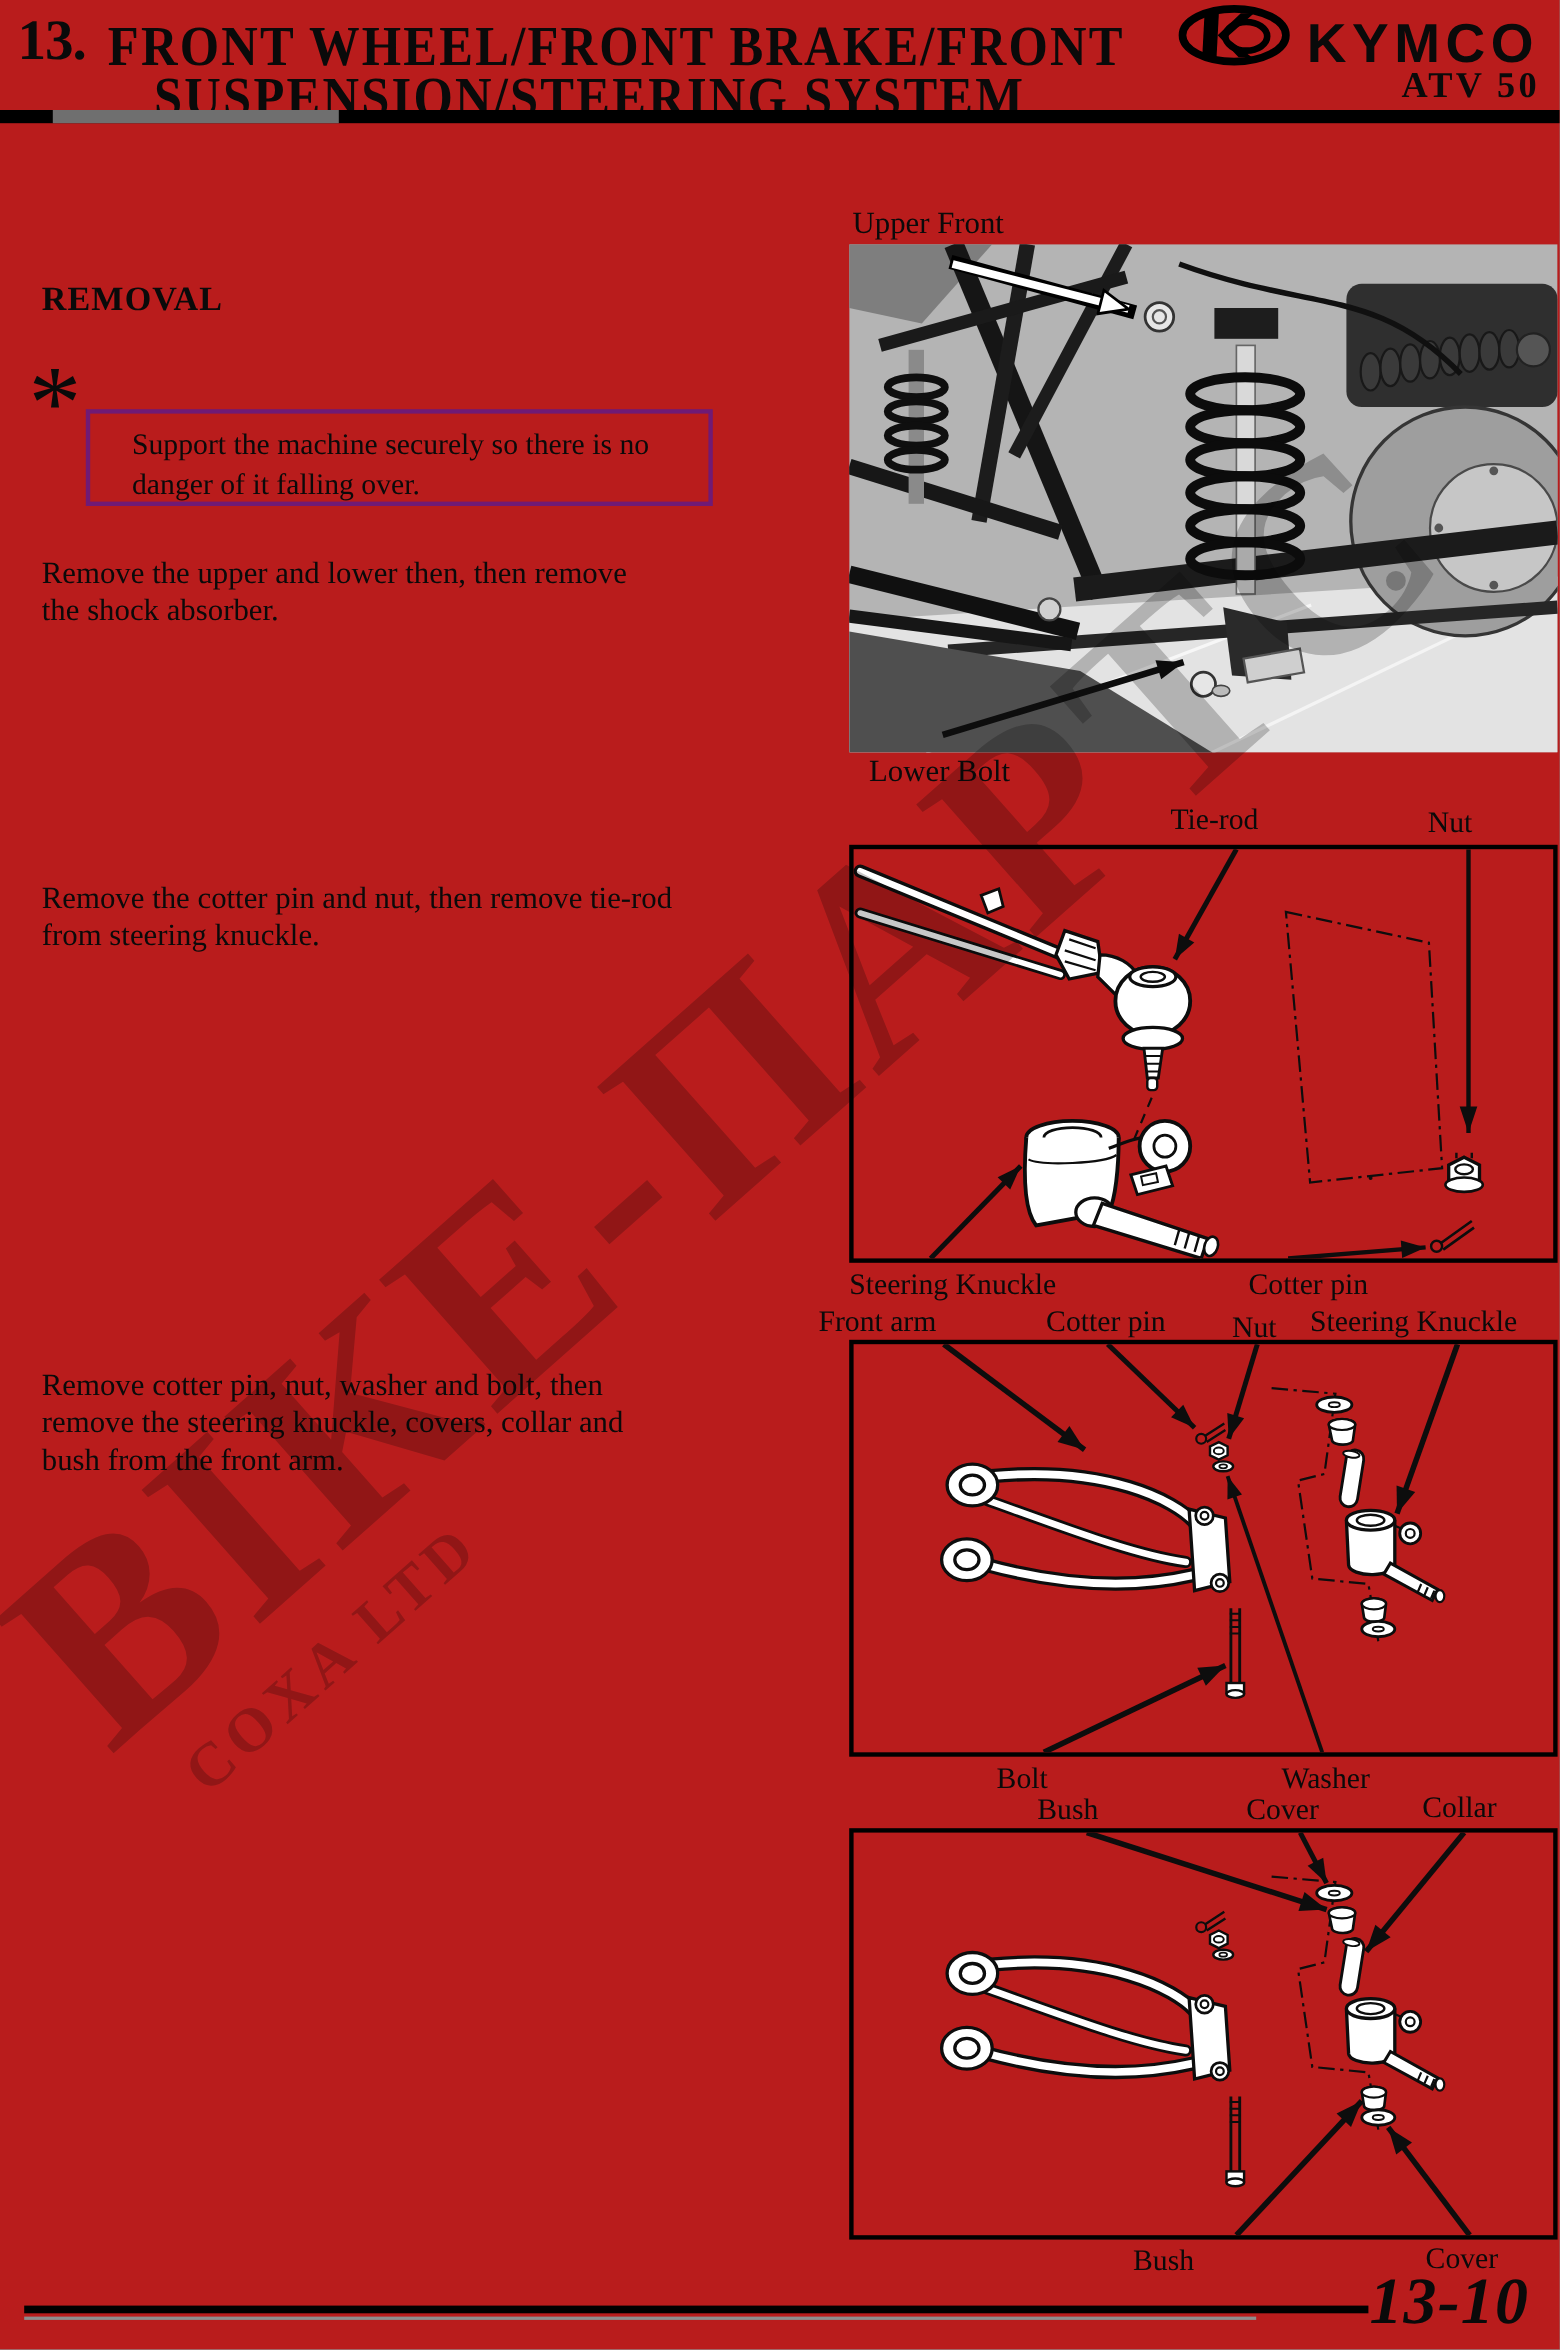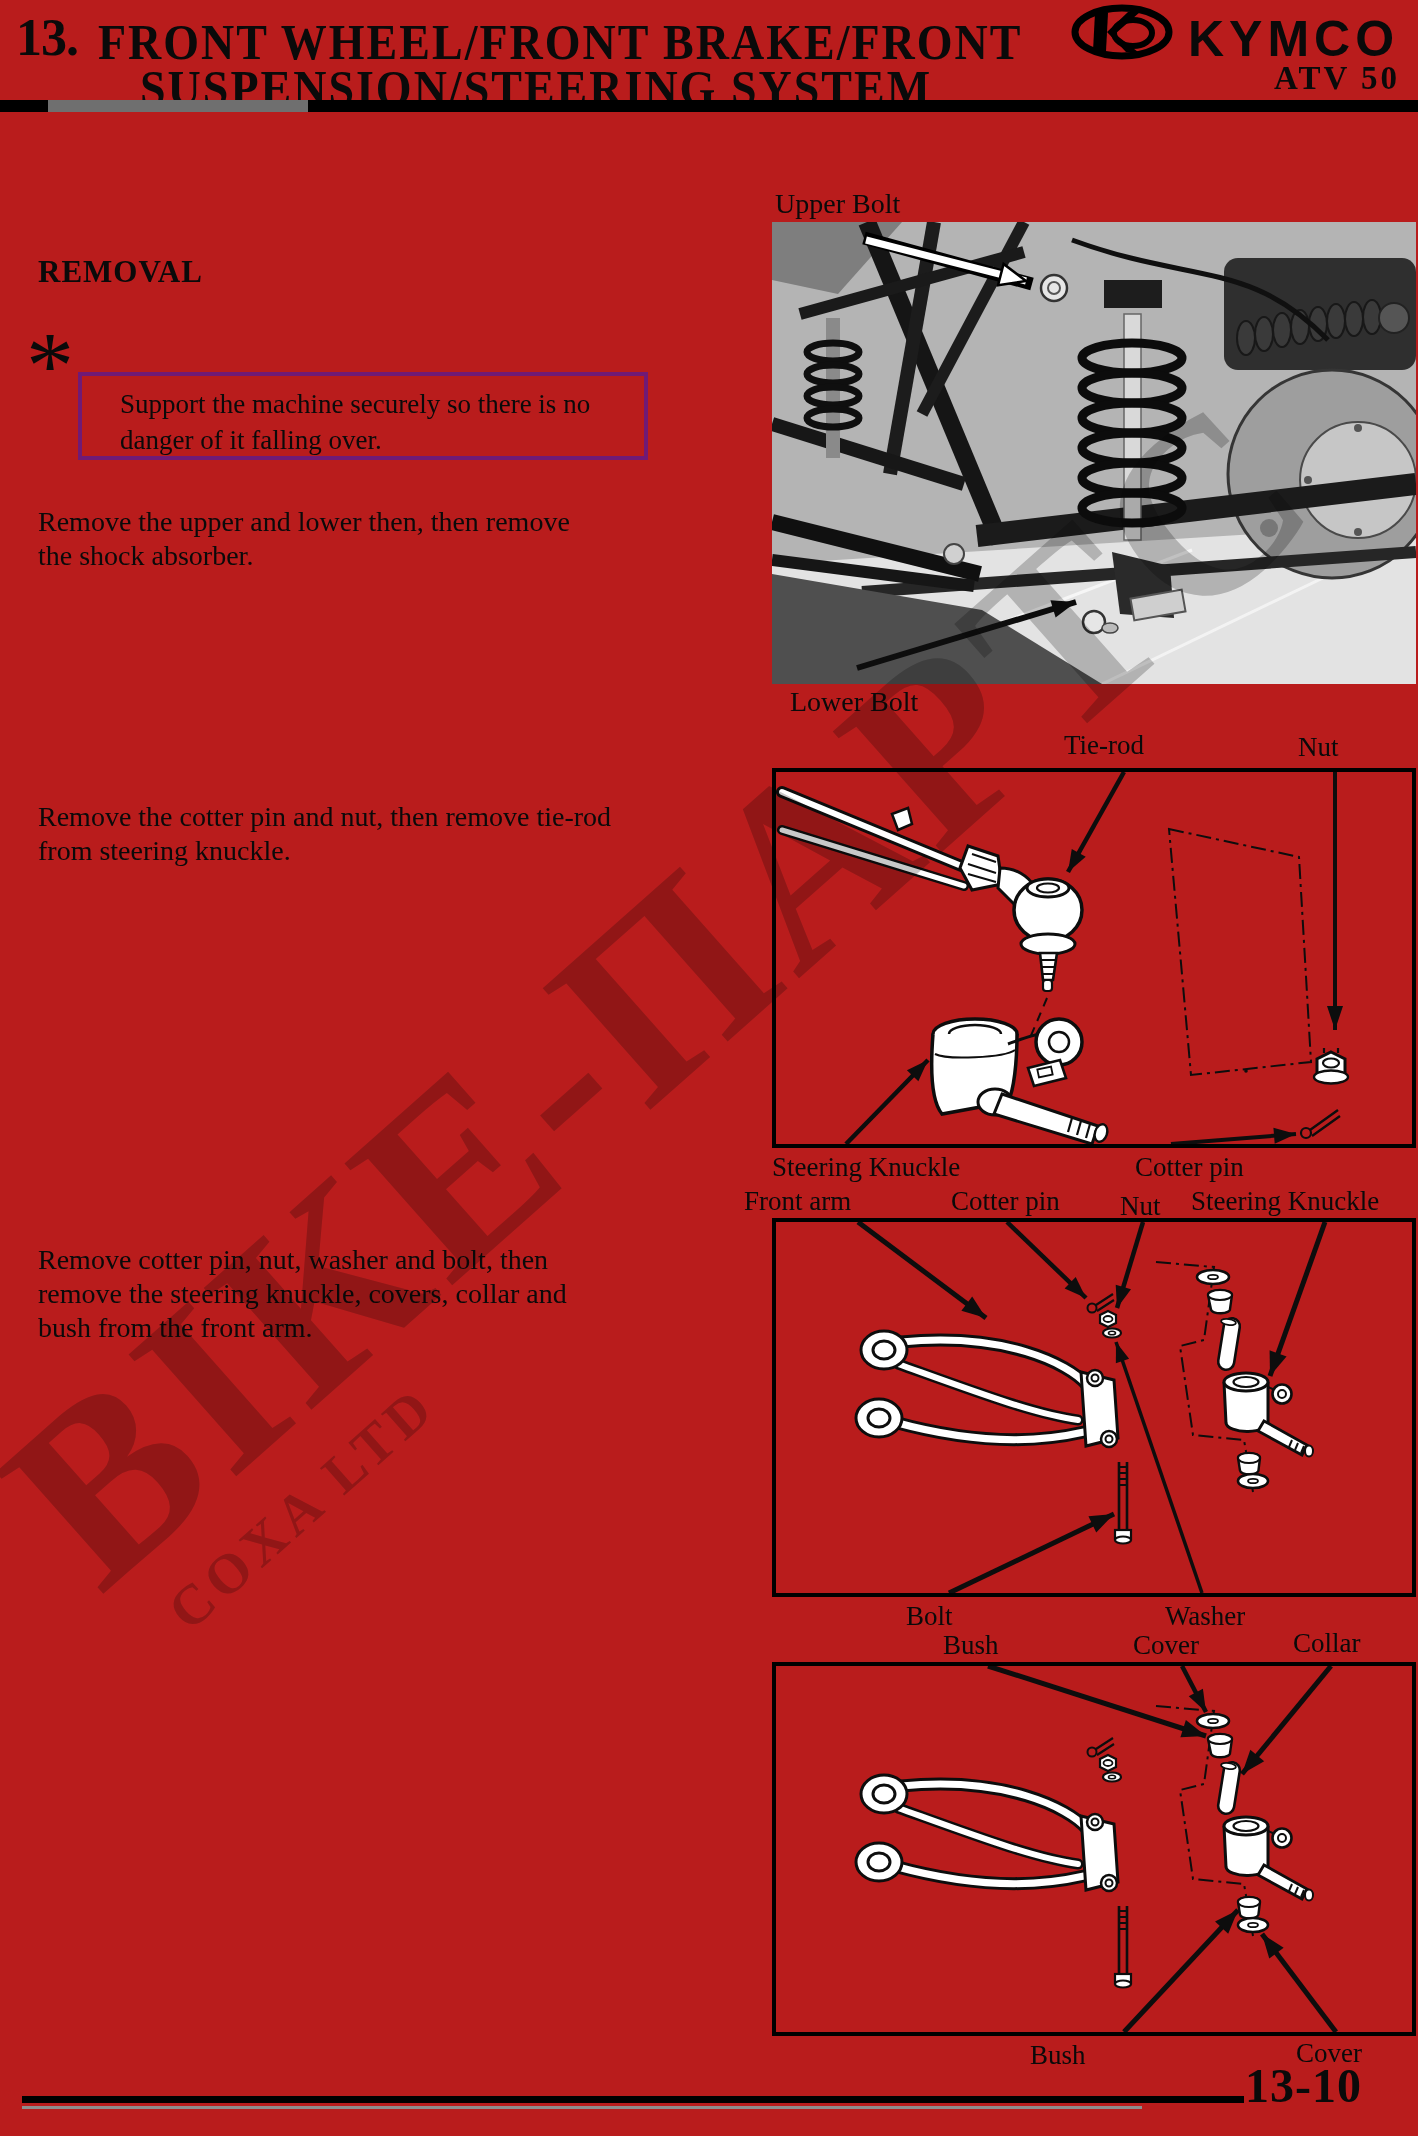--- a/index.html
+++ b/index.html
@@ -15,21 +15,21 @@
   .model{font-size:33px;font-weight:bold;letter-spacing:3px;}
   .rule{background:#000;}
   .sec-heading{font-size:37px;font-weight:bold;letter-spacing:2px;}
   .sub-heading{font-size:31px;font-weight:bold;letter-spacing:1px;}
   .body-text{font-size:28px;line-height:34px;width:565px;}
   .caution-box{border:4px solid #701a75;width:570px;height:88px;box-sizing:border-box;}
   .caution-text{font-size:27px;line-height:36px;padding:10px 8px 10px 38px;}
   .asterisk{font-size:96px;line-height:60px;}
   .fig-label{font-size:27px;white-space:nowrap;}
   .fig-box{border:4px solid #000;box-sizing:border-box;background:transparent;}
-  .page-num{font-size:48px;font-weight:bold;letter-spacing:1px;}
+  .page-num{font-size:60px;font-weight:bold;letter-spacing:1px;font-style:italic;}
   .watermark{
     font-weight:bold;color:#c8c8c8;white-space:nowrap;
     transform-origin:left bottom; mix-blend-mode:multiply; z-index:30; pointer-events:none;
   }
   .wm-main{font-size:248px;letter-spacing:8px;transform:rotate(-41.5deg);line-height:250px;}
   .wm-sub{font-size:56px;letter-spacing:6px;transform:rotate(-41.5deg);line-height:58px;}
   svg{display:block;}
 </style>
 </head>
 <body>
@@ -125,21 +125,21 @@
     <div class="caution-text">Support the machine securely so there is no danger of it falling over.</div>
   </div>
 
   <div class="abs body-text" style="left:38px;top:505px;">
     <div>Remove the upper and lower then, then remove the shock absorber.</div>
   </div>
 
   <div class="abs body-text" style="left:38px;top:800px;width:610px;">Remove the cotter pin and nut, then remove tie-rod from steering knuckle.</div>
   <div class="abs body-text" style="left:38px;top:1243px;">Remove cotter pin, nut, washer and bolt, then remove the steering knuckle, covers, collar and bush from the front arm.</div>
 
-  <div class="abs fig-label" style="left:775px;top:188px;font-size:28px;">Upper Bolt</div>
+  <div class="abs fig-label" style="left:775px;top:188px;font-size:28px;">Upper Front</div>
 
   <svg class="abs" style="left:772px;top:222px;" width="644" height="462" viewBox="0 0 644 462">
     <rect x="0" y="0" width="644" height="462" fill="#b4b4b4"></rect>
     <polygon points="0,342 644,302 644,462 0,462" fill="#e3e3e3"></polygon>
     <line x1="70" y1="462" x2="420" y2="328" stroke="#fff" stroke-width="3" opacity="0.7"></line>
     <line x1="330" y1="462" x2="630" y2="318" stroke="#fff" stroke-width="3" opacity="0.6"></line>
     <polygon points="0,0 130,0 66,72 0,58" fill="#7e7e7e"></polygon>
 
     <rect x="452" y="36" width="192" height="112" rx="14" fill="#2f2f2f"></rect>
     <circle cx="560" cy="252" r="104" fill="#9e9e9e" stroke="#353535" stroke-width="3"></circle>

